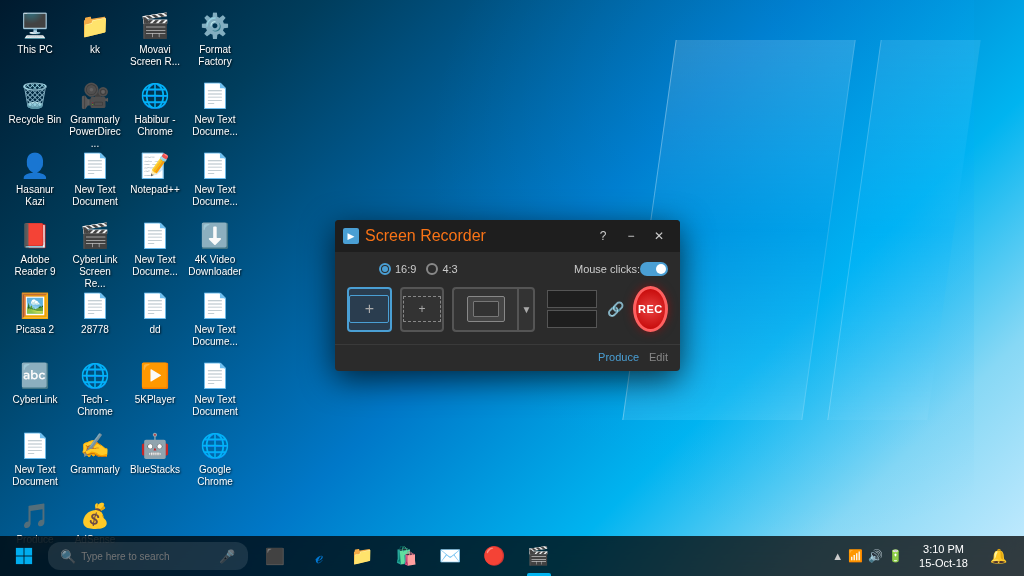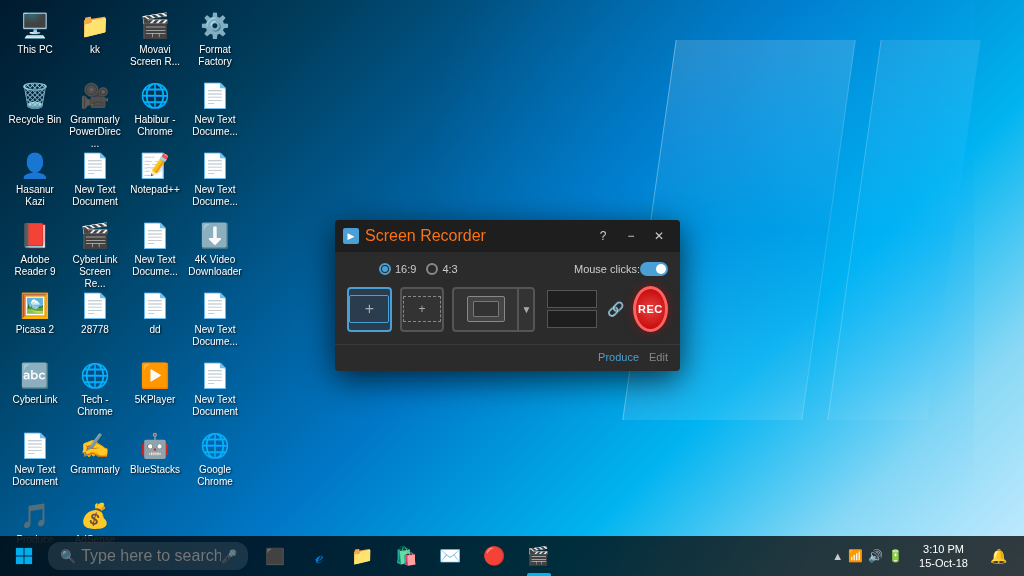--- a/index.html
+++ b/index.html
@@ -86,21 +86,21 @@
       width: 200px;
       height: 28px;
       cursor: pointer;
     }
 
     .taskbar-search input {
       background: transparent;
       border: none;
       outline: none;
       color: rgba(255,255,255,0.7);
-      font-size: 16px;
+      font-size: 10px;
       width: 140px;
     }
 
     .taskbar-search-icon {
       color: rgba(255,255,255,0.6);
       font-size: 13px;
       margin-right: 5px;
     }
 
     .taskbar-mic {

